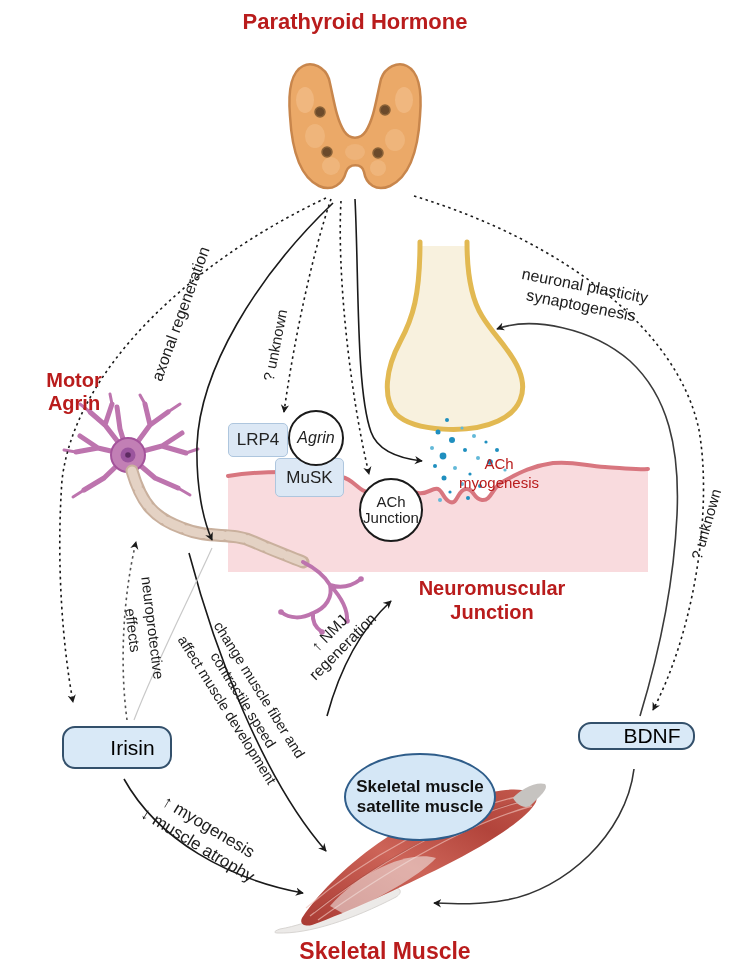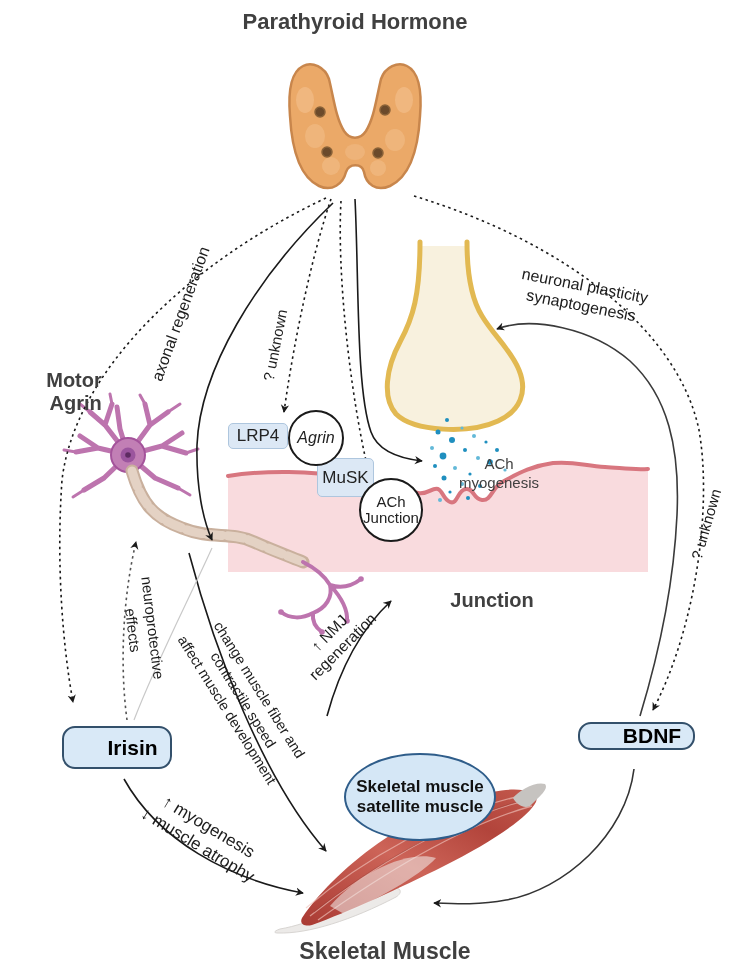--- a/index.html
+++ b/index.html
@@ -1,31 +1,31 @@
 <!DOCTYPE html>
 <html><head>
 <meta charset="utf-8">
 <style>
   html,body{margin:0;padding:0;background:#fff;}
   .stage{position:relative;width:733px;height:976px;background:#ffffff;
          font-family:"Liberation Sans",sans-serif;color:#111;overflow:hidden;}
   .art{position:absolute;left:0;top:0;width:733px;height:976px;}
   .lbl{position:absolute;transform:translate(-50%,-50%);text-align:center;
-       white-space:nowrap;line-height:1.18;color:#404040;}
+       white-space:nowrap;line-height:1.18;color:#b91c1c;}
   .bold{font-weight:bold;}
   .rot{position:absolute;text-align:center;white-space:nowrap;color:#1c1c1c;}
   .chip{position:absolute;box-sizing:border-box;background:#dce8f5;border:1.5px solid #aec6de;
         border-radius:5px;display:flex;align-items:center;justify-content:center;
         font-size:17px;color:#222;}
   .circle{position:absolute;box-sizing:border-box;background:#fff;border:2px solid #1a1a1a;
         border-radius:50%;display:flex;flex-direction:column;align-items:center;
         justify-content:center;color:#222;}
   .pill{position:absolute;box-sizing:border-box;background:#d9e9f7;border:2px solid #33506b;
         border-radius:13px;display:flex;align-items:center;justify-content:center;
-        font-weight:bold;font-size:21px;color:#000;padding-left:31px;}
+        font-weight:normal;font-size:21px;color:#000;padding-left:31px;}
   .ellipse{position:absolute;box-sizing:border-box;background:#d5e7f6;border:2.5px solid #2f5d8a;
         border-radius:50%;display:flex;flex-direction:column;align-items:center;
         justify-content:center;font-weight:bold;font-size:17px;line-height:1.15;color:#111;}
 </style>
 </head>
 <body>
 
 <div class="stage">
 
   <svg class="art" viewBox="0 0 733 976">
@@ -150,24 +150,24 @@
       <path d="M640,716 C660,650 674,580 677,515 C680,448 668,396 630,361 C592,328 532,316 497,329" stroke="#3a3a3a" marker-end="url(#ah)"></path>
       <path d="M327,716 C340,668 362,628 391,601" marker-end="url(#ah)"></path>
       <path d="M189,553 C214,648 262,778 326,851" marker-end="url(#ah)"></path>
       <path d="M124,779 C158,840 228,879 303,893" marker-end="url(#ah)"></path>
       <path d="M634,769 C626,835 564,890 506,900 C480,905 458,904 434,903" stroke="#333" marker-end="url(#ah)"></path>
       <path d="M127,720 C119,660 124,592 136,542" stroke="#555" stroke-dasharray="2.5 3.5" marker-end="url(#ah)"></path>
       <path d="M212,548 C186,605 155,665 134,720" stroke="#c9c9c9" stroke-width="1.2"></path>
     </g>
   </svg>
 
-  <div class="chip" style="left:228px;top:423px;width:60px;height:26px;">
+  <div class="chip" style="left:228px;top:423px;width:60px;height:34px;">
     <span>LRP4</span>
   </div>
-  <div class="chip" style="left:275px;top:458px;width:57px;height:39px;margin-left:42px;">
+  <div class="chip" style="left:275px;top:458px;width:69px;height:39px;">
     <span>MuSK</span>
   </div>
   <div class="circle" style="left:288px;top:410px;width:56px;height:56px;font-size:16px;font-style:italic;">
     <span>Agrin</span>
   </div>
   <div class="circle" style="left:359px;top:478px;width:64px;height:64px;font-size:15px;line-height:1.1;">
     <div>ACh</div>
     <div>Junction</div>
   </div>
   <div class="pill" style="left:62px;top:726px;width:110px;height:43px;">
@@ -176,31 +176,32 @@
   <div class="pill" style="left:578px;top:722px;width:117px;height:28px;">
     <span>BDNF</span>
   </div>
   <div class="ellipse" style="left:344px;top:753px;width:152px;height:88px;">
     <div>Skeletal muscle</div>
     <div>satellite muscle</div>
   </div>
 
   <div class="lbl bold" style="left:355px;top:22px;font-size:22px;">Parathyroid Hormone</div>
 
-  <div class="lbl bold" style="left:74px;top:392px;font-size:20px;line-height:1.15;text-align:right;">
+  <div class="lbl bold" style="left:74px;top:392px;font-size:20px;line-height:1.15;">
     <div>Motor</div>
     <div>Agrin</div>
   </div>
 
   <div class="lbl" style="left:499px;top:474px;font-size:15px;line-height:1.25;">
     <div>ACh</div>
     <div>myogenesis</div>
   </div>
 
   <div class="lbl bold" style="left:492px;top:600px;font-size:20px;line-height:1.2;">
+    <div>Neuromuscular</div>
     <div>Junction</div>
   </div>
 
   <div class="lbl bold" style="left:385px;top:952px;font-size:23px;">Skeletal Muscle</div>
 
   <div class="rot" style="left:181px;top:314px;font-size:16px;transform:translate(-50%,-50%) rotate(-70deg);">axonal regeneration</div>
 
   <div class="rot" style="left:275px;top:345px;font-size:15px;transform:translate(-50%,-50%) rotate(-79deg);">? unknown</div>
 
   <div class="rot" style="left:706px;top:524px;font-size:15px;transform:translate(-50%,-50%) rotate(-74deg);">? unknown</div>

